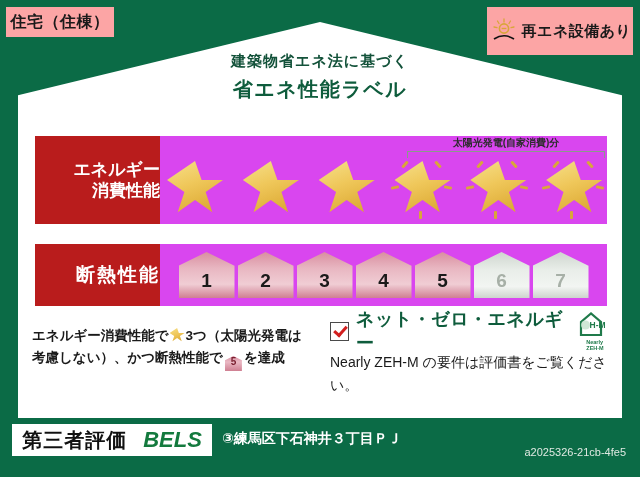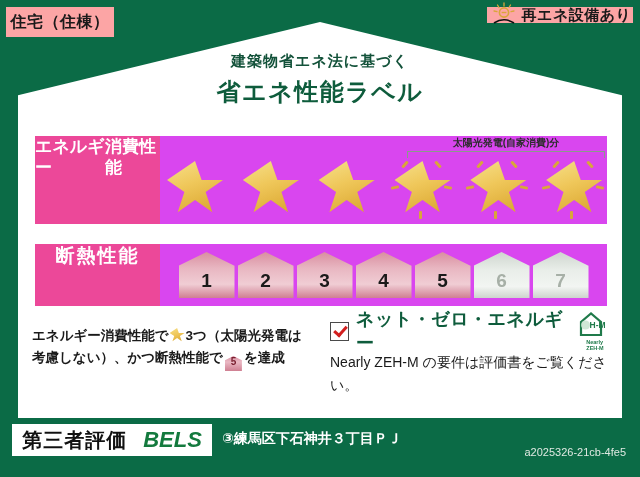--- a/index.html
+++ b/index.html
@@ -14,49 +14,49 @@
   }
 
   
   .tag{
     position:absolute;background:#fca5a5;
     display:flex;align-items:center;justify-content:center;
     color:#1a1a1a;font-weight:700;letter-spacing:.5px;
     box-sizing:border-box;
   }
   #tag-housing{left:6px;top:7px;width:108px;height:30px;font-size:16px;}
-  #tag-renewable{right:7px;top:7px;width:146px;height:16px;font-size:15px;gap:5px;padding-left:2px;}
+  #tag-renewable{right:7px;top:7px;width:146px;height:48px;font-size:15px;gap:5px;padding-left:2px;}
   #tag-renewable .txt{color:#1a1a1a;font-size:15px;font-weight:700;}
 
   
   #panel{
     position:absolute;left:18px;top:22px;width:604px;height:396px;
     background:#ffffff;
     -webkit-clip-path:polygon(0% 18.5%,50% 0%,100% 18.5%,100% 100%,0% 100%);
     clip-path:polygon(0% 18.5%,50% 0%,100% 18.5%,100% 100%,0% 100%);
   }
 
   
   #title-sub{
     position:absolute;left:0;top:52px;width:640px;text-align:center;
     font-size:15px;font-weight:700;color:#13523a;letter-spacing:1px;
   }
   #title-main{
     position:absolute;left:0;top:76px;width:640px;text-align:center;
-    font-size:24px;font-weight:700;color:#0e5c3c;letter-spacing:1.5px;
+    font-size:20px;font-weight:700;color:#0e5c3c;letter-spacing:1.5px;
   }
 
   
   .row{position:absolute;left:35px;width:572px;display:flex;align-items:stretch;}
   #row-energy{top:136px;height:88px;}
   #row-insul{top:244px;height:62px;}
 
   .row-label{
-    background:#ec4899;color:#ffffff;
-    display:flex;flex-direction:row;align-items:flex-start;justify-content:center;
+    background:#b91c1c;color:#ffffff;
+    display:flex;flex-direction:column;align-items:flex-end;justify-content:center;
     font-weight:700;line-height:1.25;flex:0 0 125px;
   }
   #row-energy .row-label{font-size:17px;}
   #row-insul .row-label{font-size:19px;letter-spacing:2px;}
   .row-body{flex:1 1 auto;background:#d946ef;position:relative;}
 
   
   #solar-note{
     position:absolute;left:246px;top:0px;width:200px;text-align:center;
     font-size:10px;color:#2c2c2c;font-weight:700;

